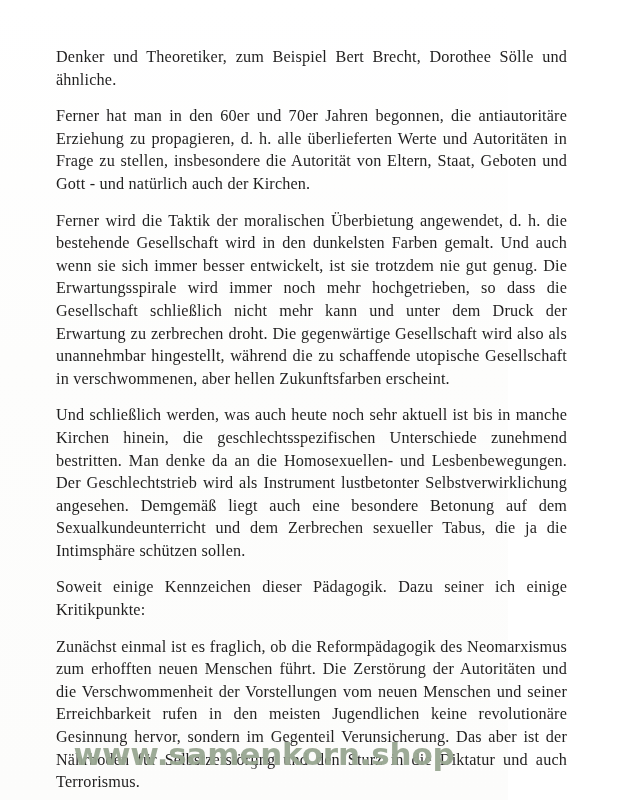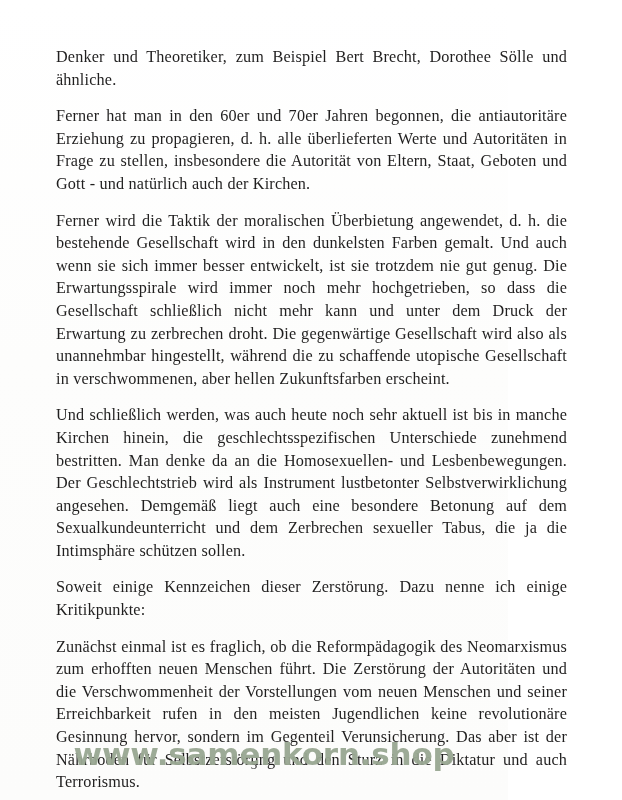--- a/index.html
+++ b/index.html
@@ -89,21 +89,21 @@
 </head>
 <body>
 
 <div id="page">
 
   <div id="text-column">
     <p class="body-paragraph">Denker und Theoretiker, zum Beispiel Bert Brecht, Dorothee Sölle und ähnliche.</p>
     <p class="body-paragraph">Ferner hat man in den 60er und 70er Jahren begonnen, die antiautoritäre Erziehung zu propagieren, d. h. alle überlieferten Werte und Autoritäten in Frage zu stellen, insbesondere die Autorität von Eltern, Staat, Geboten und Gott - und natürlich auch der Kirchen.</p>
     <p class="body-paragraph">Ferner wird die Taktik der moralischen Überbietung angewendet, d. h. die bestehende Gesellschaft wird in den dunkelsten Farben gemalt. Und auch wenn sie sich immer besser entwickelt, ist sie trotzdem nie gut genug. Die Erwartungsspirale wird immer noch mehr hochgetrieben, so dass die Gesellschaft schließlich nicht mehr kann und unter dem Druck der Erwartung zu zerbrechen droht. Die gegenwärtige Gesellschaft wird also als unannehmbar hingestellt, während die zu schaffende utopische Gesellschaft in verschwommenen, aber hellen Zukunftsfarben erscheint.</p>
     <p class="body-paragraph">Und schließlich werden, was auch heute noch sehr aktuell ist bis in manche Kirchen hinein, die geschlechtsspezifischen Unterschiede zunehmend bestritten. Man denke da an die Homosexuellen- und Lesbenbewegungen. Der Geschlechtstrieb wird als Instrument lustbetonter Selbstverwirklichung angesehen. Demgemäß liegt auch eine besondere Betonung auf dem Sexualkundeunterricht und dem Zerbrechen sexueller Tabus, die ja die Intimsphäre schützen sollen.</p>
-    <p class="body-paragraph">Soweit einige Kennzeichen dieser Zerstörung. Dazu nenne ich einige Kritikpunkte:</p>
+    <p class="body-paragraph">Soweit einige Kennzeichen dieser Pädagogik. Dazu seiner ich einige Kritikpunkte:</p>
     <p class="body-paragraph">Zunächst einmal ist es fraglich, ob die Reformpädagogik des Neomarxismus zum erhofften neuen Menschen führt. Die Zerstörung der Autoritäten und die Verschwommenheit der Vorstellungen vom neuen Menschen und seiner Erreichbarkeit rufen in den meisten Jugendlichen keine revolutionäre Gesinnung hervor, sondern im Gegenteil Verunsicherung. Das aber ist der Nährboden für Selbstzerstörung und den Sturz in die Diktatur und auch Terrorismus.</p>
   </div>
 
   <div id="page-number">5</div>
 
   <div id="watermark">www.samenkorn.shop</div>
 
 </div>
 
 </body></html>

